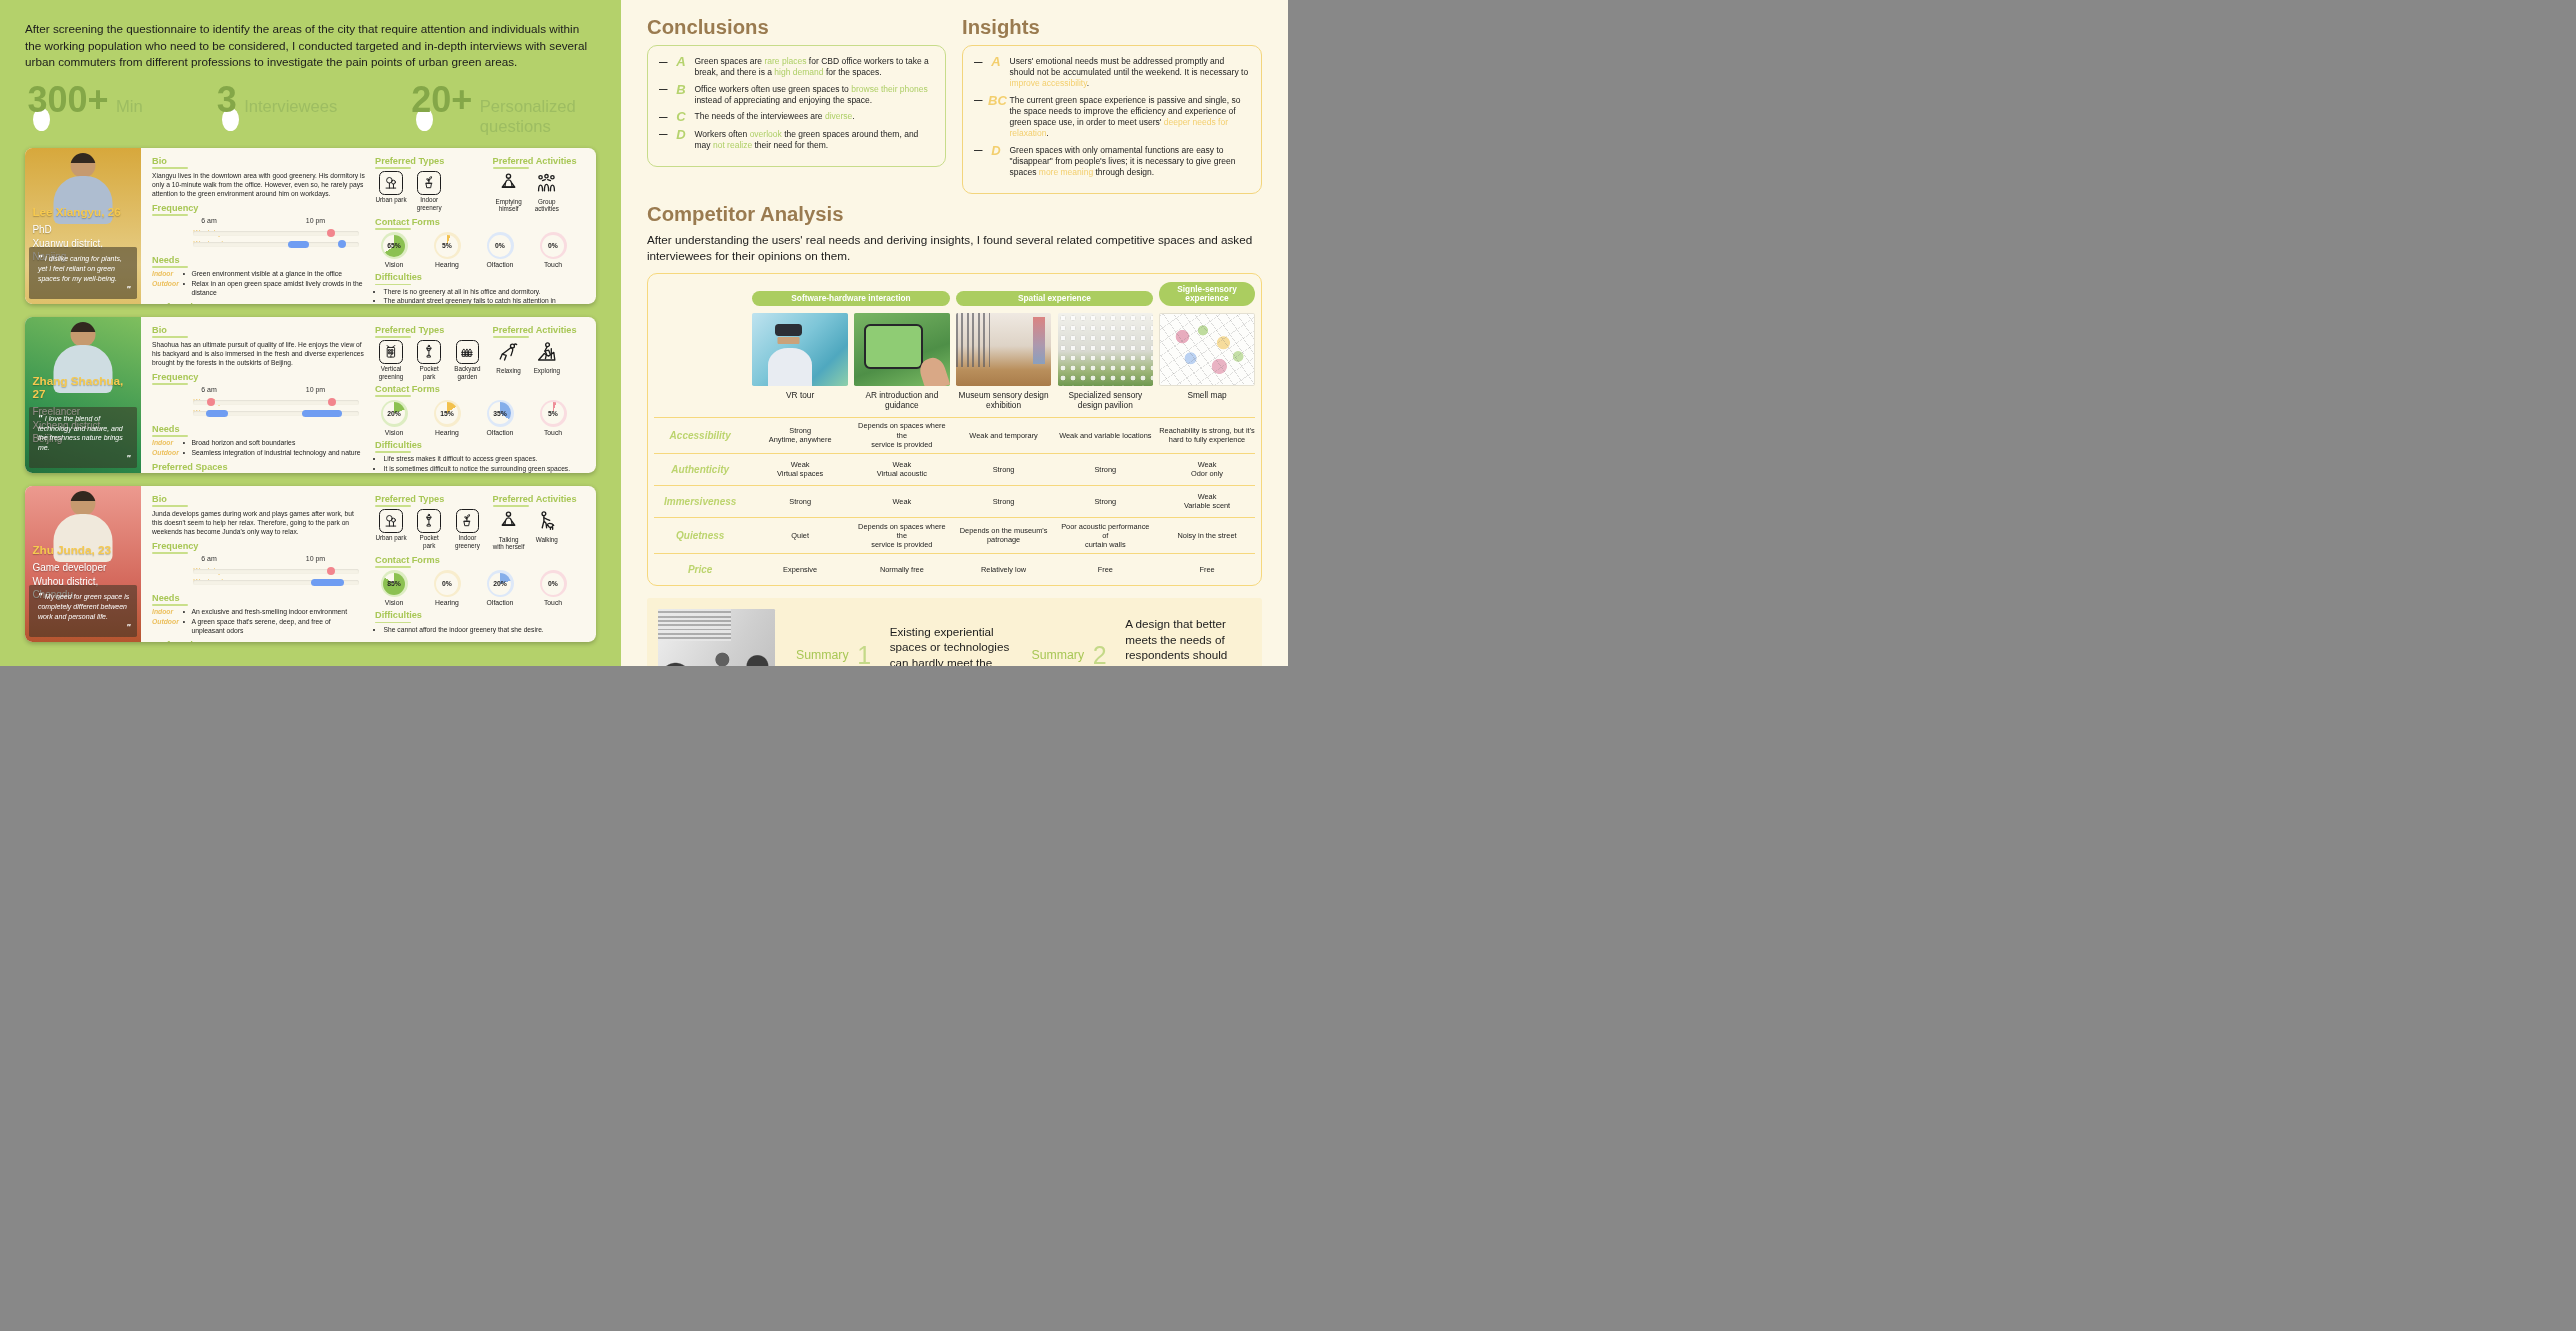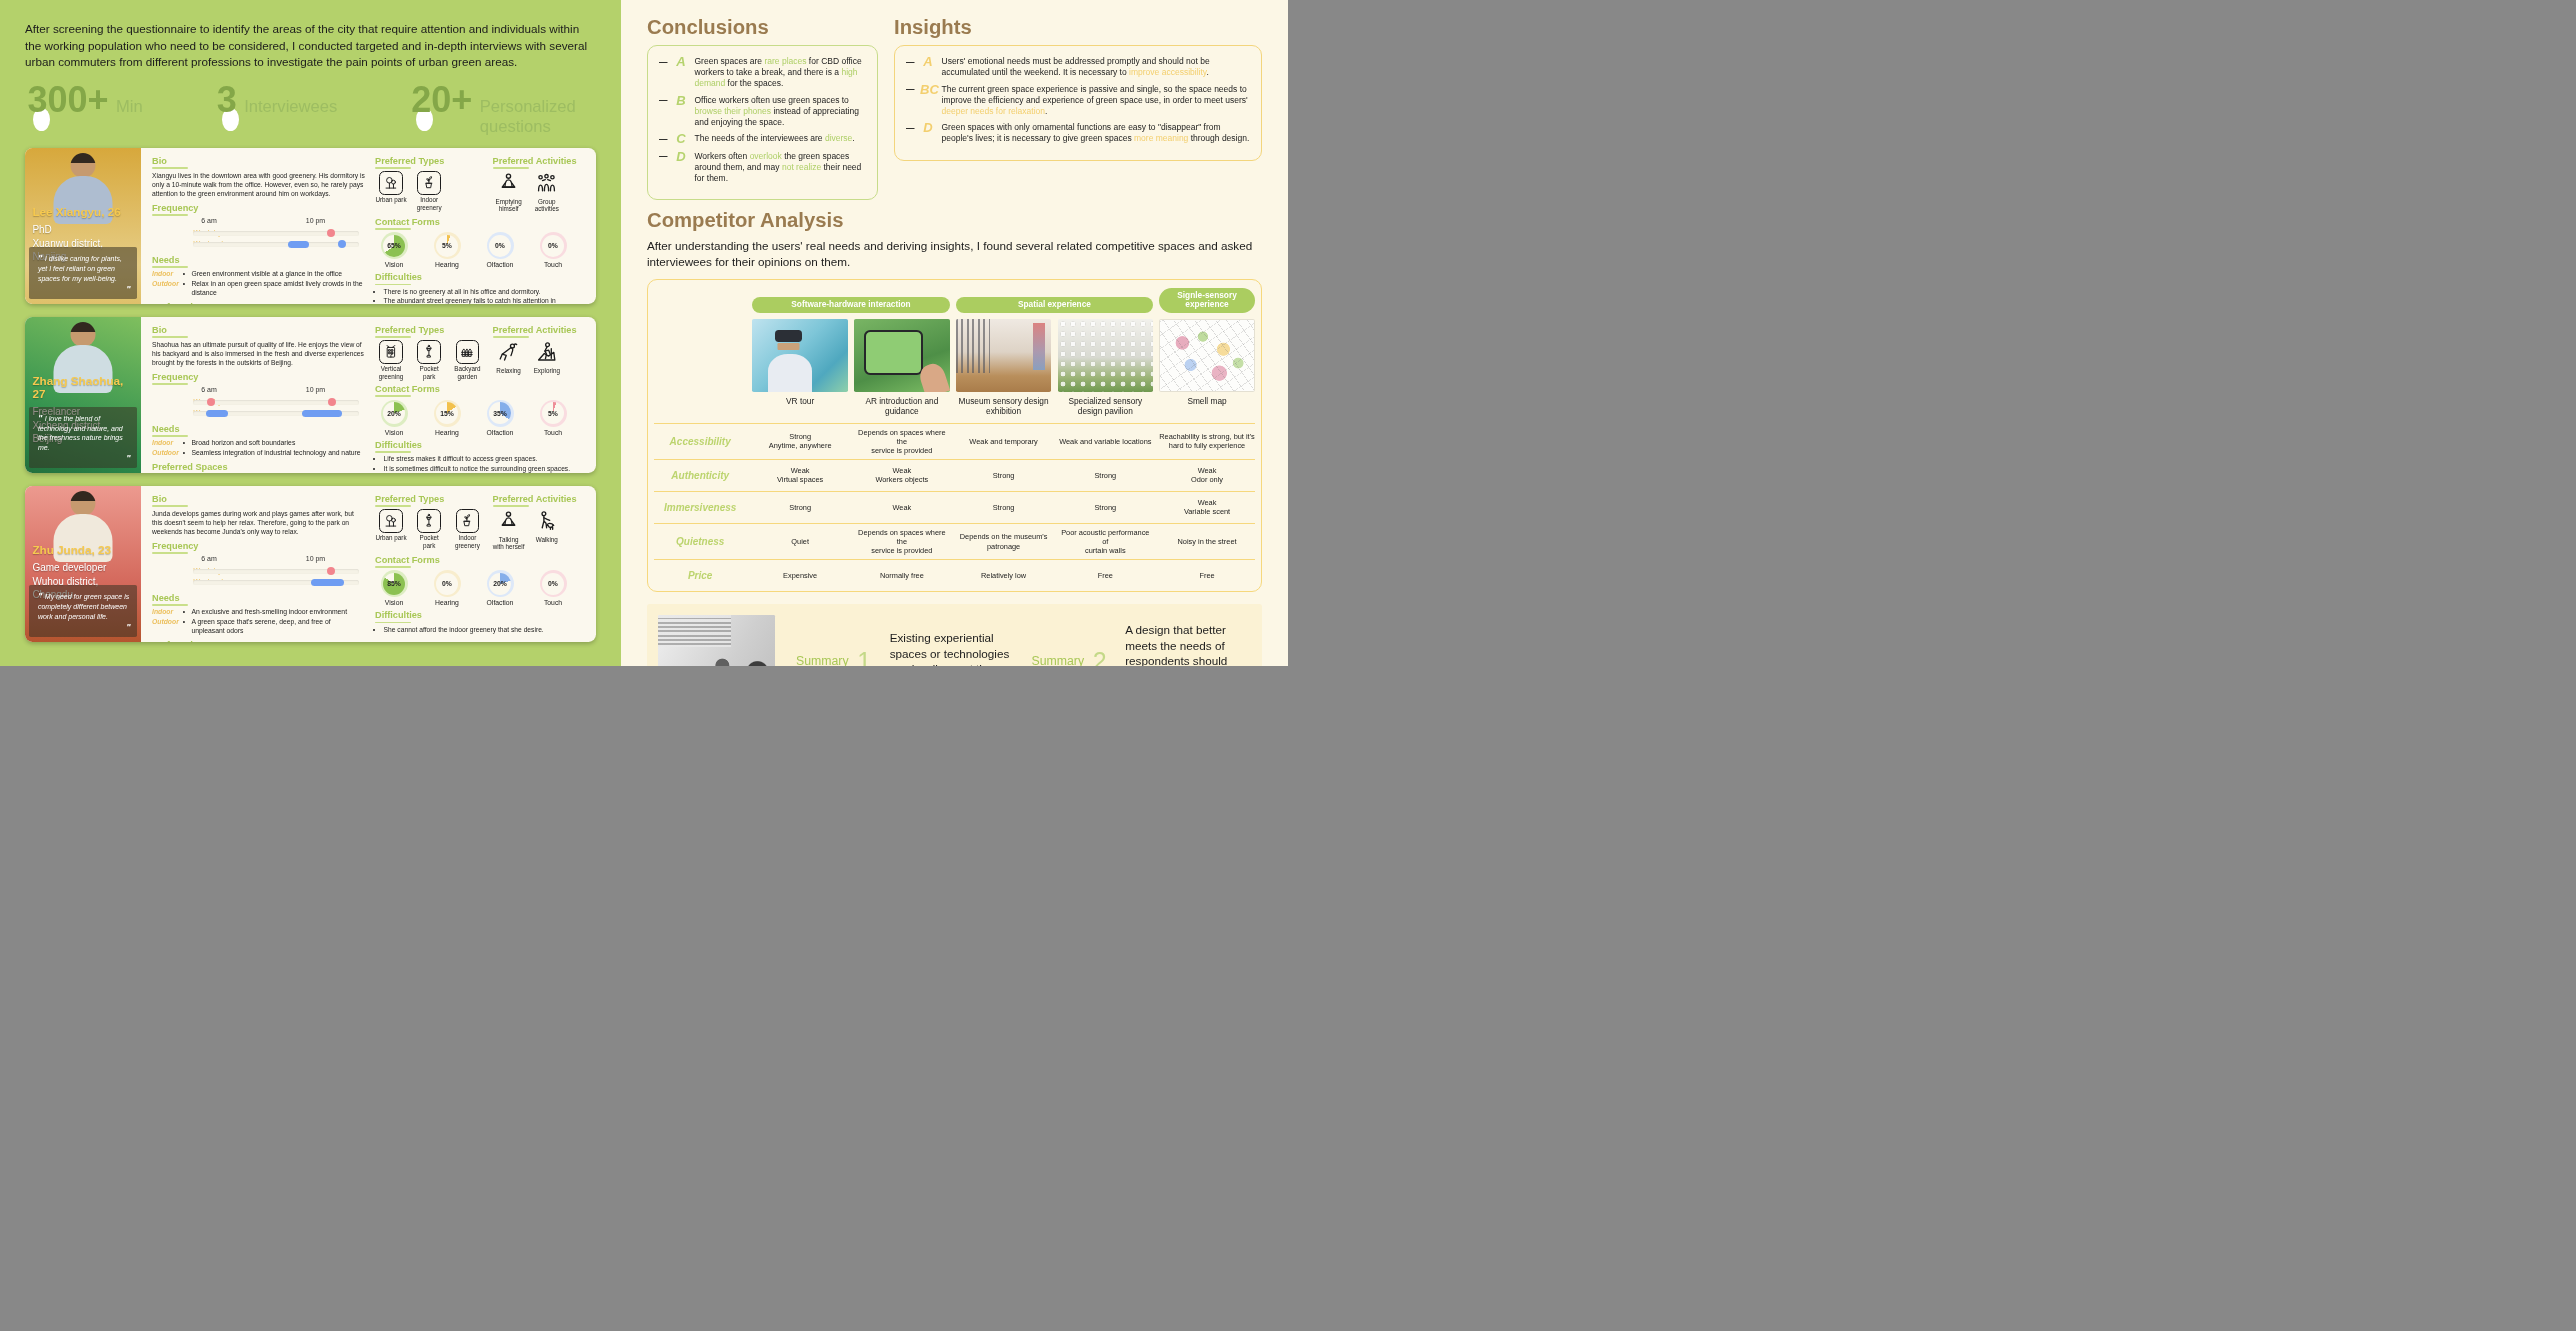--- a/index.html
+++ b/index.html
@@ -63,21 +63,21 @@
   .donut{position:relative;width:27px;height:27px;margin:0 auto;border-radius:50%;background:var(--t);}
   .wedge{position:absolute;inset:2.5px;border-radius:50%;background:conic-gradient(var(--c) calc(var(--p)*1%), #fbf8ee 0);}
   .pct{position:absolute;inset:0;display:flex;align-items:center;justify-content:center;font-size:6.8px;font-weight:bold;color:#222;}
   .d-lab{font-size:6.8px;margin-top:1.8px;}
   .diff-list{margin:0;padding-left:8.6px;font-size:6.7px;line-height:1.32;}
   .diff-list li{margin-bottom:0.6px;}
   
   .right{flex:1;background:#fcf7e6;padding:16px 26px 12.3px 26px;}
   .right h2{margin:0 0 6.2px 0;font-size:20.3px;color:#9a7b50;}
   .top-row{display:flex;gap:16px;margin-bottom:8.6px;}
-  .tr-col1{width:231px;flex-shrink:0;} .tr-col2{flex:1;}
+  .tr-col1{width:299px;flex-shrink:0;} .tr-col2{flex:1;}
   .cbox{border-radius:10px;padding:10px 11px;min-height:115px;}
   .cbox-green{border:1.2px solid #c7dc8a;}
   .cbox-yellow{border:1.2px solid #f3d57c;}
   .citem{display:flex;gap:5.5px;margin-bottom:5.5px;font-size:8.5px;line-height:1.3;}
   .cdash{font-weight:bold;margin-top:0.6px;}
   .cletter{font-size:13px;font-style:italic;font-weight:bold;line-height:.9;width:16px;flex-shrink:0;text-align:center;}
   .green-letter{color:#b6d36e;} .yellow-letter{color:#f3cf6e;}
   .hl-green{color:#aecf67;} .hl-yellow{color:#f3cf6e;}
   .comp-intro{font-size:11.7px;line-height:1.4;margin:0 0 8.6px 0;}
   .comp-table{border:1.8px solid #f6d87d;border-radius:10px;padding:7.4px 6.2px 0 6.2px;}
@@ -688,21 +688,21 @@
             </div>
           </div>
           <div class="comp-row">
             <div class="crit">Authenticity</div>
             <div class="cval">
               <div>Weak</div>
               <div>Virtual spaces</div>
             </div>
             <div class="cval">
               <div>Weak</div>
-              <div>Workers objects</div>
+              <div>Virtual acoustic</div>
             </div>
             <div class="cval">
               <div>Strong</div>
             </div>
             <div class="cval">
               <div>Strong</div>
             </div>
             <div class="cval">
               <div>Weak</div>
               <div>Odor only</div>

